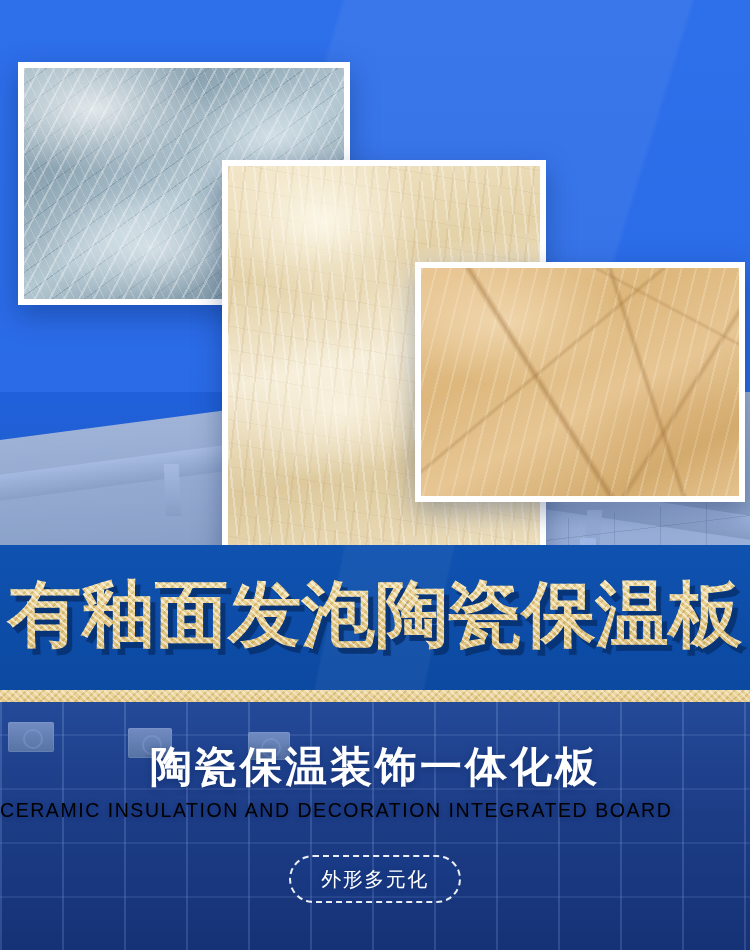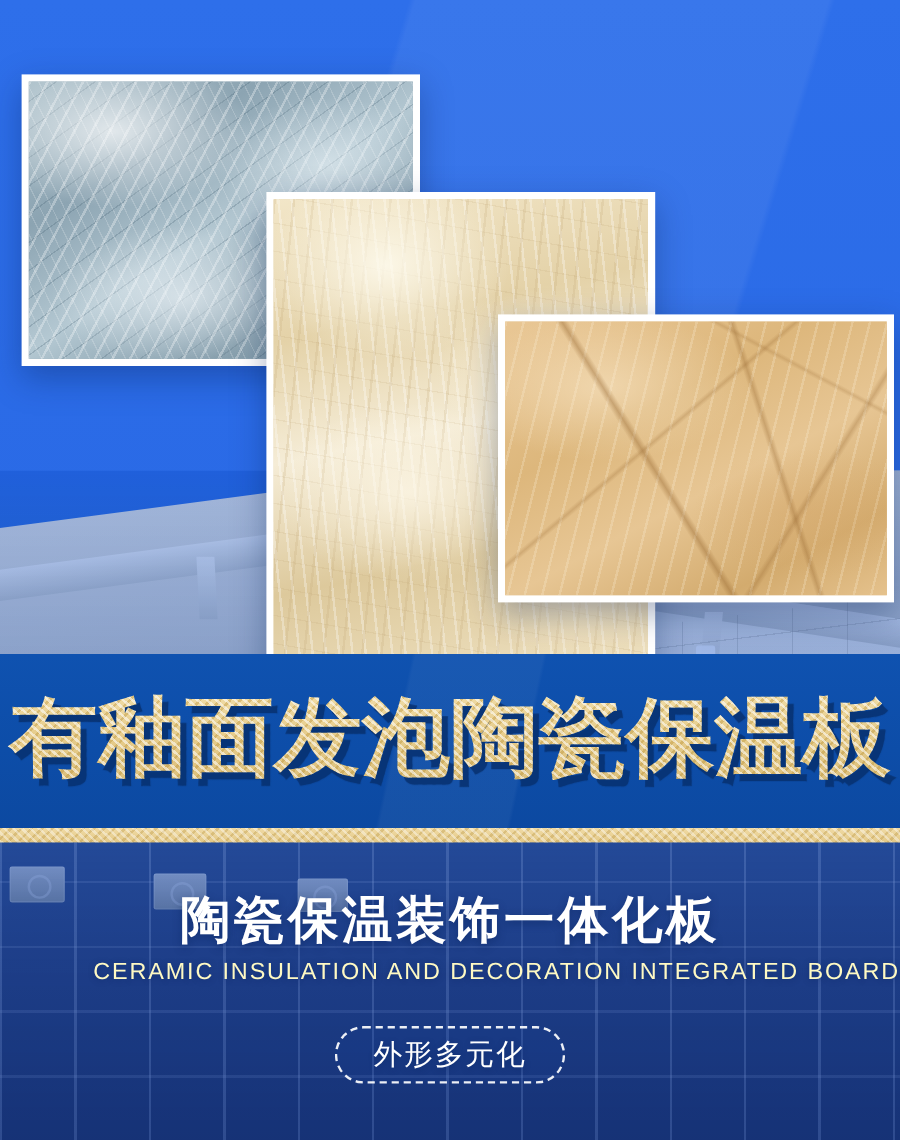--- a/index.html
+++ b/index.html
@@ -252,44 +252,44 @@
     font-size:42px;
     font-weight:700;
     color:#ffffff;
     letter-spacing:3px;
     line-height:1.1;
     white-space:nowrap;
     text-shadow:0 2px 7px rgba(6,32,86,.45);
   }
   .subtitle-en{
     position:absolute; left:0; right:0; top:799px;
-    text-align:right;
+    text-align:left;
     font-size:19.5px;
     font-weight:300;
-    color:#fef9c3;
+    color:#000000;
     letter-spacing:1.55px;
     white-space:nowrap;
     text-shadow:0 1px 5px rgba(6,32,86,.45);
   }
 
   
   .badges{
     position:absolute; left:0; right:0; top:855px;
     display:flex; justify-content:center; align-items:center;
     gap:20px;
   }
   .badge{
     height:48px;
     padding:0 30px;
     display:flex; align-items:center; justify-content:center;
     border:2px dashed rgba(255,255,255,.92);
     border-radius:26px;
     color:#ffffff;
     font-family:"DejaVu Sans","Liberation Sans",sans-serif;
-    font-size:24px;
+    font-size:20px;
     letter-spacing:1.5px;
     white-space:nowrap;
     text-shadow:0 1px 5px rgba(6,32,86,.4);
     background:rgba(20,70,165,.10);
   }
 </style>
 </head>
 <body>
 
 <div class="banner">

